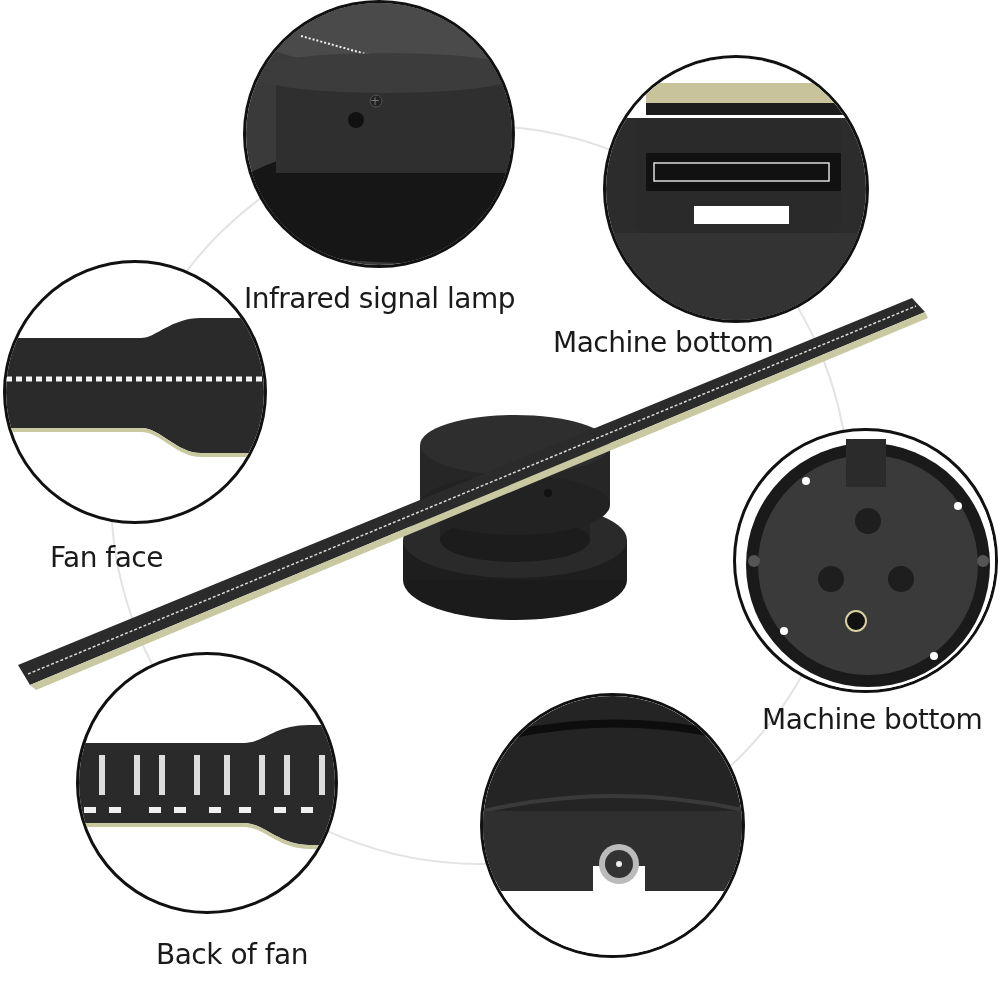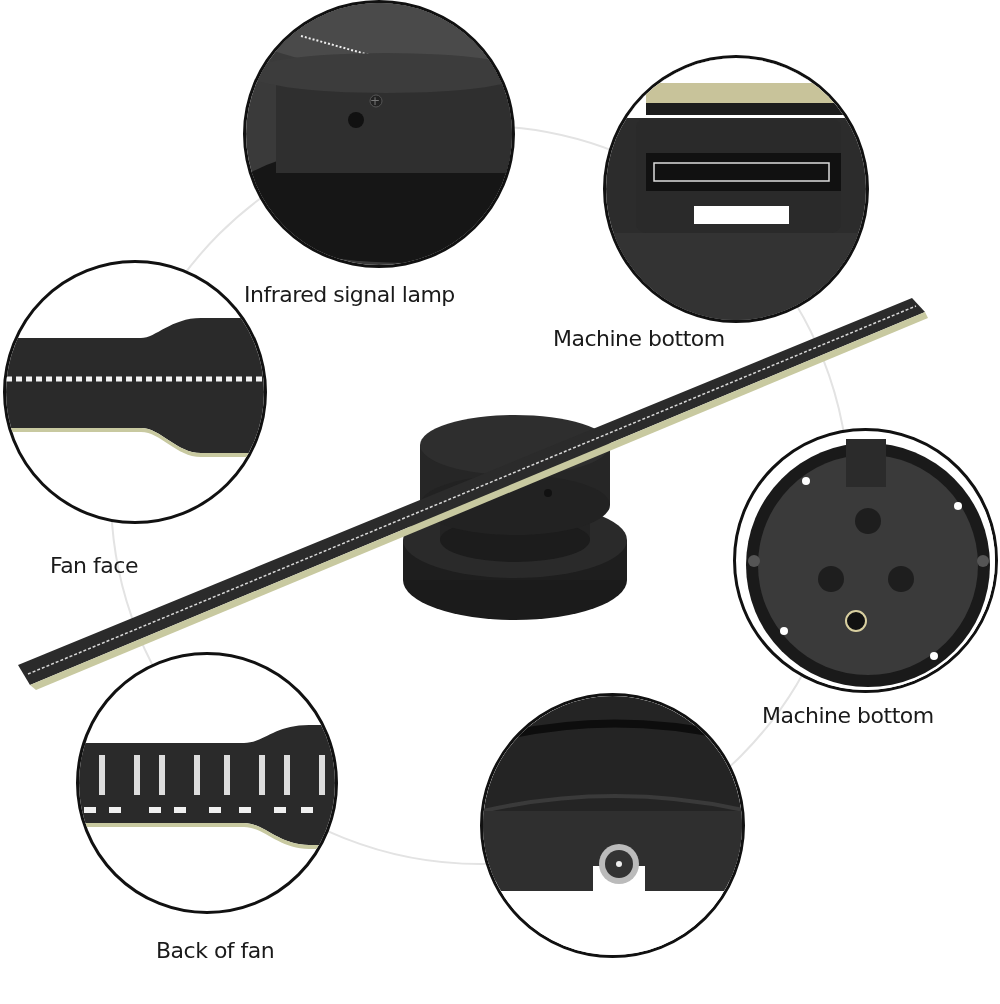--- a/index.html
+++ b/index.html
@@ -2,21 +2,21 @@
 <html><head>
 <meta charset="utf-8">
 <style>
   html, body { margin:0; padding:0; background:#ffffff; }
   #stage { position:relative; width:1000px; height:1004px; overflow:hidden; background:#fff;
            font-family:"DejaVu Sans", "Liberation Sans", sans-serif; }
   .ring-guide { position:absolute; left:110px; top:125px; width:750px; width:740px; height:740px;
                 border:2px solid #e3e3e3; border-radius:50%; box-sizing:border-box; }
   .callout { position:absolute; border:3px solid #111; border-radius:50%; overflow:hidden;
              background:#fff; box-sizing:border-box; }
-  .label { position:absolute; font-size:22px; color:#1a1a1a; letter-spacing:-0.5px; white-space:nowrap; }
+  .label { position:absolute; font-size:28px; color:#1a1a1a; letter-spacing:-0.5px; white-space:nowrap; }
   svg { display:block; }
 </style>
 </head>
 <body>
 
 <div id="stage">
 
   <div class="ring-guide"></div>
 
   <svg style="position:absolute;left:0;top:0" width="1000" height="1004">
@@ -67,21 +67,21 @@
   </div>
   <div class="label" style="left:553px;top:326px;">Machine bottom</div>
 
   <div class="callout" style="left:3px;top:260px;width:264px;height:264px;">
     <svg width="264" height="264">
       <path d="M0,75 L135,75 C150,75 165,55 195,55 L264,55 L264,190 L195,190 C170,190 155,165 135,165 L0,165 Z" fill="#2a2a2a"></path>
       <path d="M0,165 L135,165 C155,165 170,190 195,190 L264,190 L264,194 L195,194 C170,194 155,169 135,169 L0,169 Z" fill="#c8c9a0"></path>
       <line x1="0" y1="116" x2="264" y2="116" stroke="#f4f4f4" stroke-width="5" stroke-dasharray="6,4"></line>
     </svg>
   </div>
-  <div class="label" style="left:50px;top:541px;margin-top:12px;">Fan face</div>
+  <div class="label" style="left:50px;top:541px;">Fan face</div>
 
   <div class="callout" style="left:733px;top:428px;width:265px;height:265px;">
     <svg width="265" height="265">
       <circle cx="132" cy="132" r="128" fill="#fff"></circle>
       <circle cx="132" cy="134" r="122" fill="#1a1a1a"></circle>
       <circle cx="132" cy="134" r="110" fill="#3a3a3a"></circle>
       <rect x="110" y="8" width="40" height="48" fill="#2b2b2b"></rect>
       <circle cx="132" cy="90" r="13" fill="#1e1e1e"></circle>
       <circle cx="95" cy="148" r="13" fill="#1e1e1e"></circle>
       <circle cx="165" cy="148" r="13" fill="#1e1e1e"></circle>

